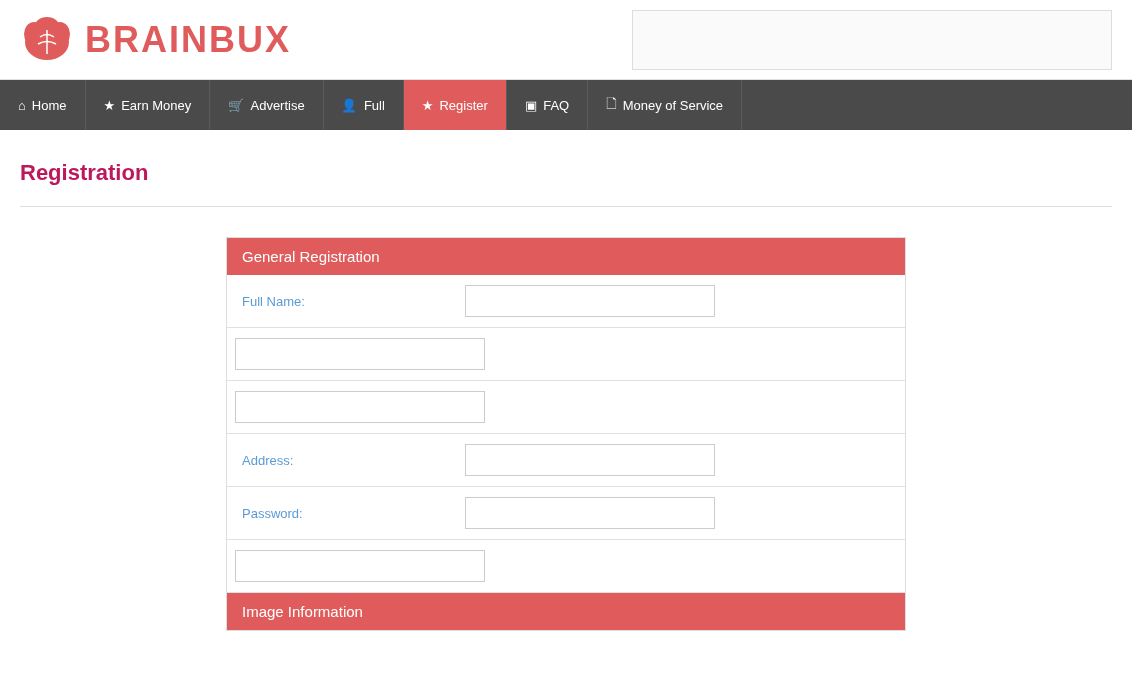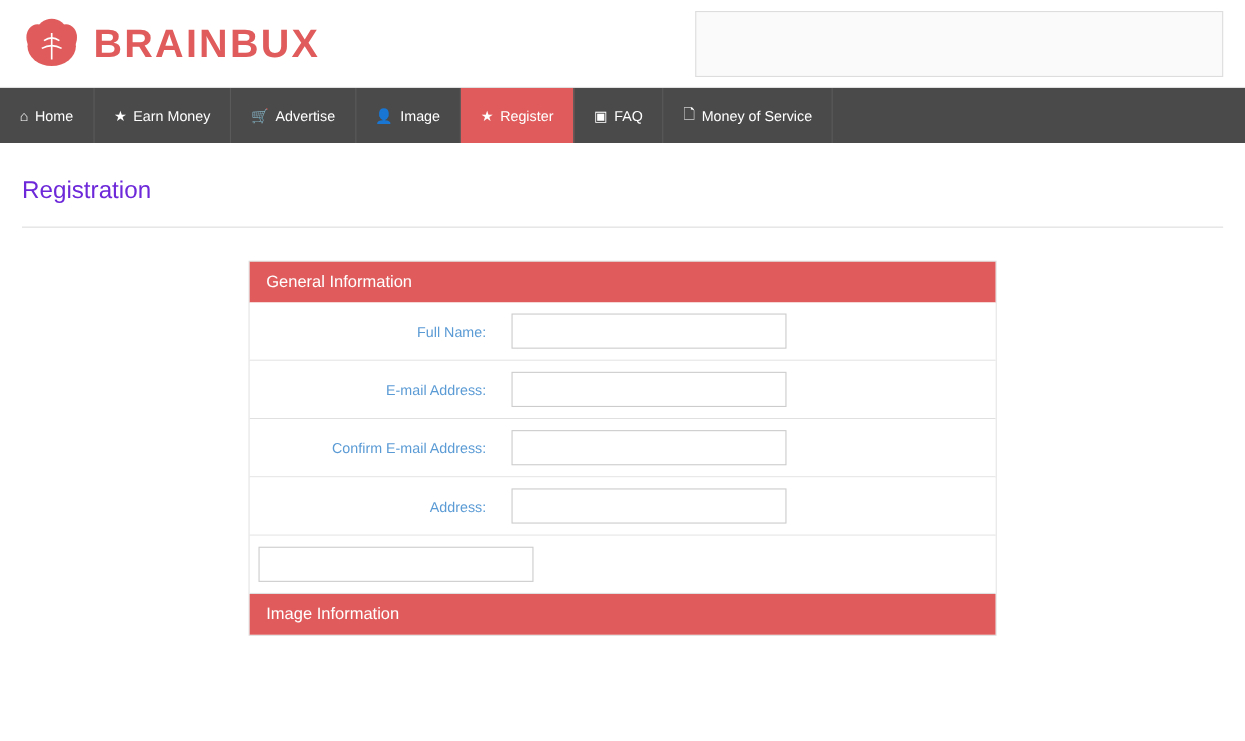--- a/index.html
+++ b/index.html
@@ -65,22 +65,22 @@
     }
 
     
     .main-content {
       padding: 30px 20px;
       max-width: 1132px;
     }
 
     .page-title {
       font-size: 22px;
-      font-weight: normal;
-      color: #6d28d9;
+      font-weight: bold;
+      color: #be185d;
       margin-bottom: 20px;
     }
 
     .divider {
       border: none;
       border-top: 1px solid #ddd;
       margin-bottom: 30px;
     }
 
     
@@ -100,21 +100,21 @@
 
     .form-row {
       display: flex;
       align-items: center;
       border-bottom: 1px solid #e0e0e0;
       background: #fff;
     }
 
     .form-label {
       width: 230px;
-      text-align: right;
+      text-align: left;
       padding: 12px 15px;
       color: #5b9bd5;
       font-size: 13px;
       flex-shrink: 0;
     }
 
     .form-input {
       flex: 1;
       padding: 10px 8px;
     }
@@ -156,21 +156,21 @@
   <a class="nav-item">
     <span class="nav-icon">★</span>
     <span>Earn Money</span>
   </a>
   <a class="nav-item">
     <span class="nav-icon">🛒</span>
     <span>Advertise</span>
   </a>
   <a class="nav-item">
     <span class="nav-icon">👤</span>
-    <span>Image</span>
+    <span>Full</span>
   </a>
   <a class="nav-item active">
     <span class="nav-icon">★</span>
     <span>Register</span>
   </a>
   <a class="nav-item">
     <span class="nav-icon">▣</span>
     <span>FAQ</span>
   </a>
   <a class="nav-item">
@@ -178,50 +178,54 @@
     <span>Money of Service</span>
   </a>
 </nav>
 
 <div class="main-content">
   <h1 class="page-title">Registration</h1>
   <hr class="divider">
 
   <div class="form-container">
 
-    <div class="form-section-header">General Information</div>
+    <div class="form-section-header">General Registration</div>
 
     <div class="form-row">
       <div class="form-label">Full Name:</div>
       <div class="form-input">
         <input type="text" style="">
       </div>
     </div>
 
     <div class="form-row">
-      <div class="form-label">E-mail Address:</div>
       <div class="form-input">
         <input type="email" style="">
       </div>
     </div>
 
     <div class="form-row">
-      <div class="form-label">Confirm E-mail Address:</div>
       <div class="form-input">
         <input type="email" style="">
       </div>
     </div>
 
     <div class="form-row">
       <div class="form-label">Address:</div>
       <div class="form-input">
         <input type="text" style="">
       </div>
     </div>
 
+    <div class="form-row">
+      <div class="form-label">Password:</div>
+      <div class="form-input">
+        <input type="password" style="">
+      </div>
+    </div>
 
     <div class="form-row">
       <div class="form-input">
         <input type="password" style="">
       </div>
     </div>
 
     <div class="form-section-header">Image Information</div>
   </div>
 </div>

